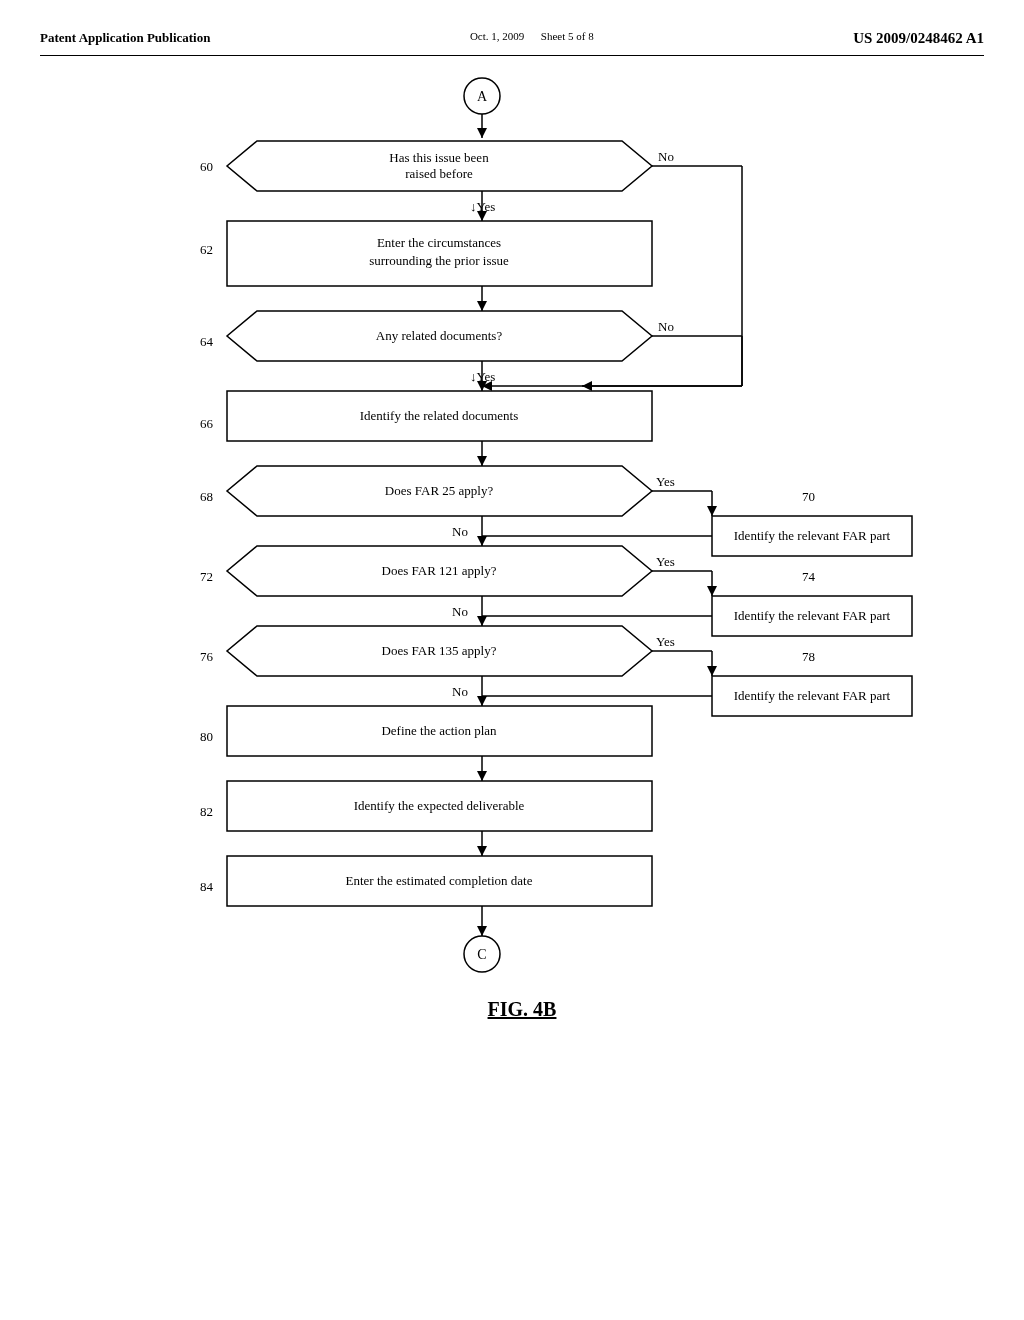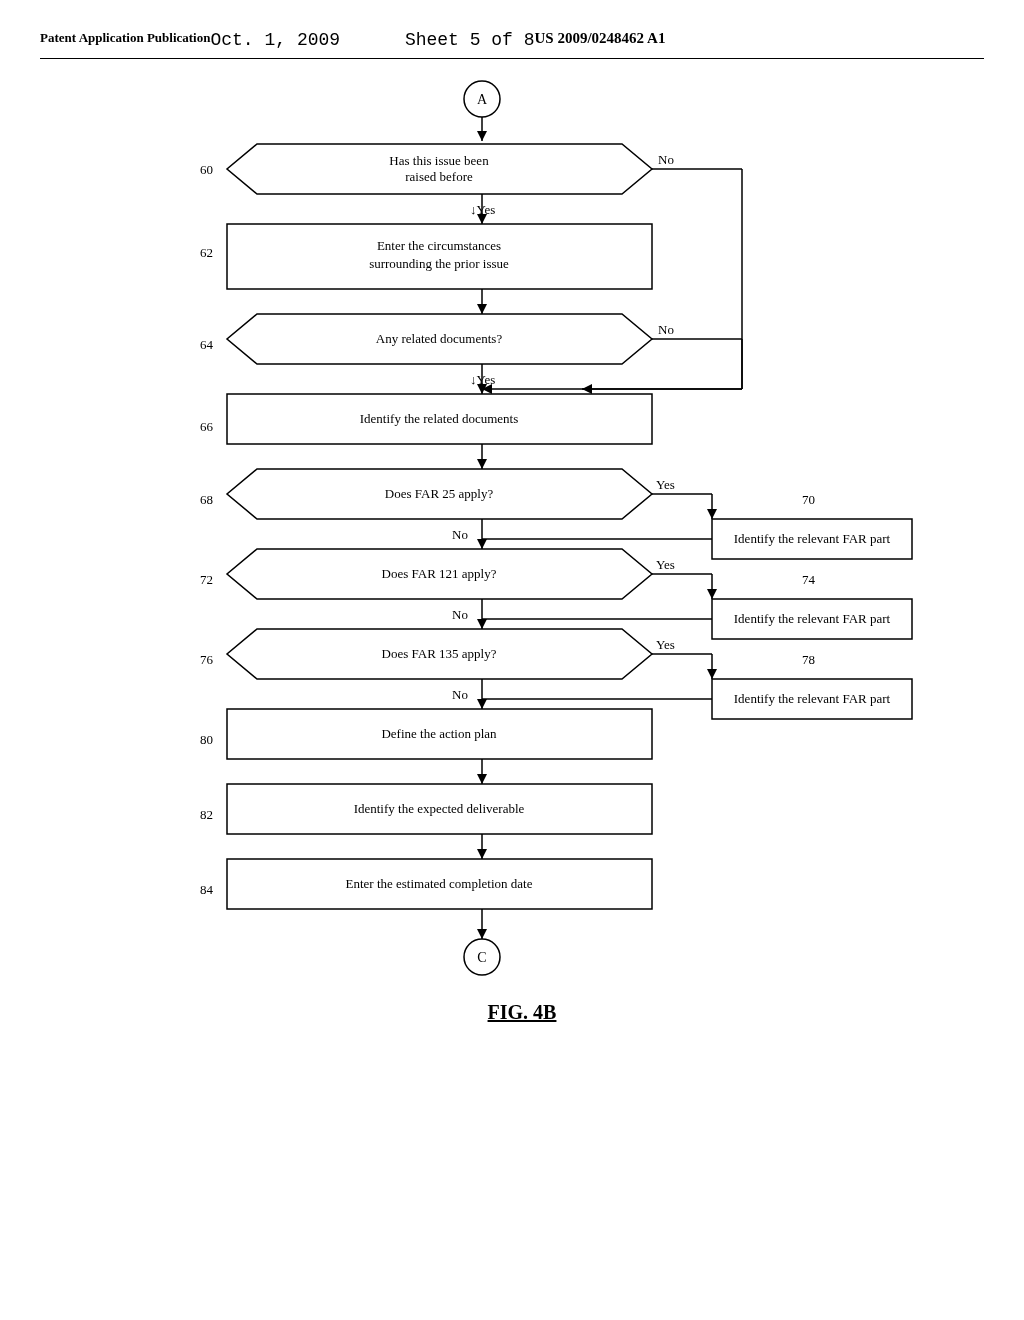--- a/index.html
+++ b/index.html
@@ -15,33 +15,33 @@
     .page {
       width: 1024px;
       height: 1320px;
       position: relative;
       padding: 30px 40px;
     }
 
     
     .header {
       display: flex;
+      justify-content: space-between;
       align-items: flex-start;
       border-bottom: 1px solid #000;
       padding-bottom: 8px;
       margin-bottom: 10px;
     }
     .header-left {
       font-size: 13px;
       font-weight: bold;
     }
     .header-center {
-      font-size: 18px;
+      font-size: 11px;
       text-align: center;
-      font-family: Liberation Mono, monospace;
     }
     .header-right {
       font-size: 15px;
       font-weight: bold;
     }
 
     
     .flowchart {
       position: relative;
       margin: 0 auto;

